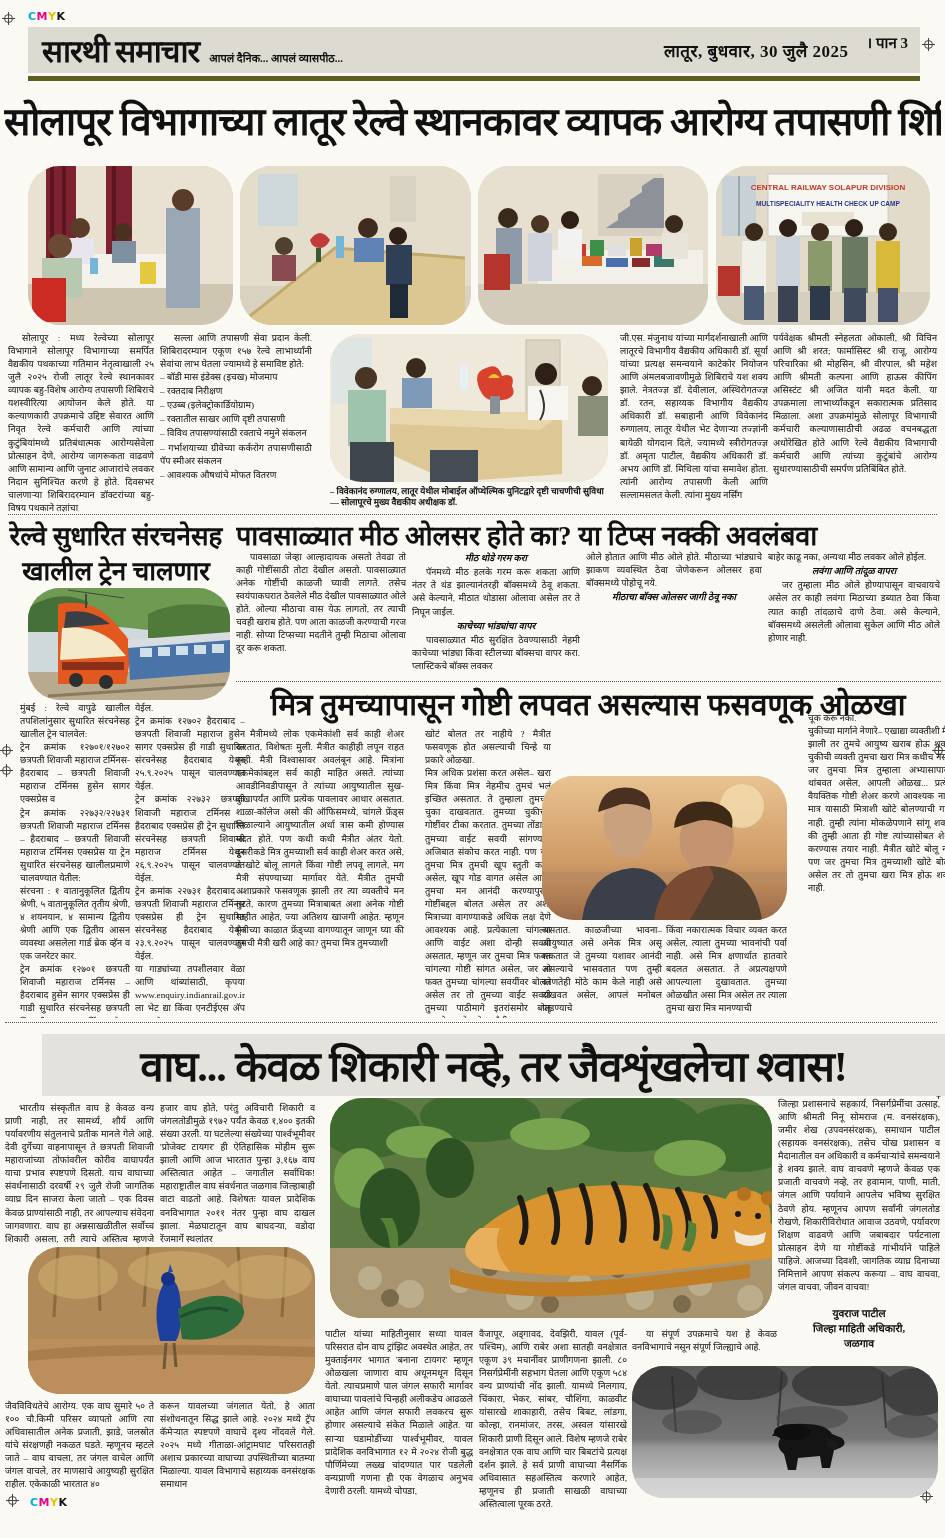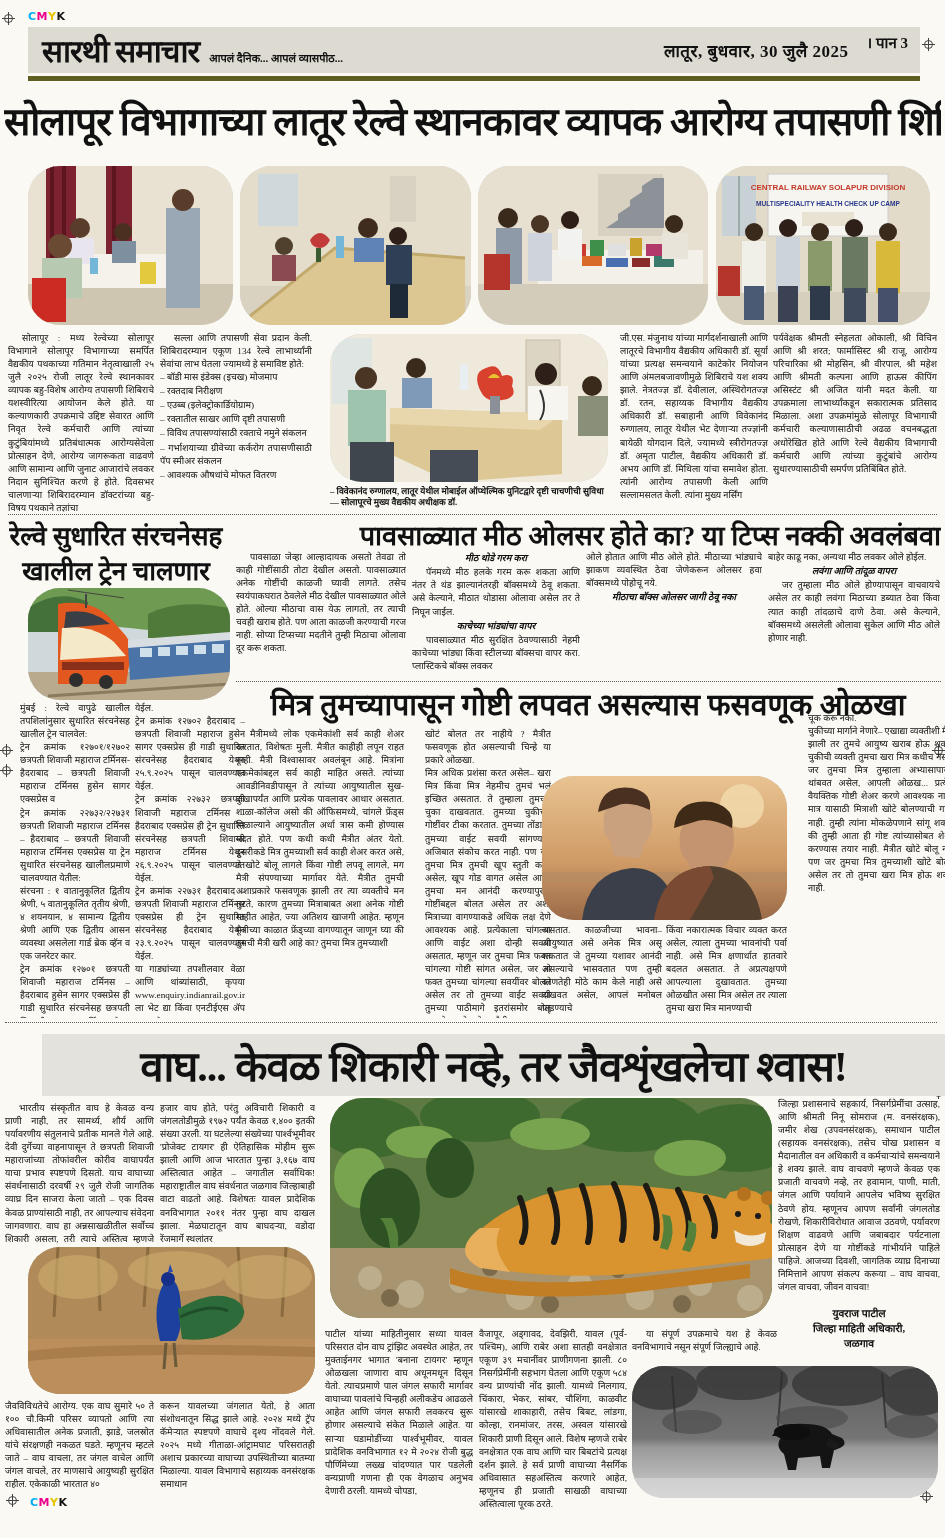--- a/index.html
+++ b/index.html
@@ -17,21 +17,21 @@
             display:flex;align-items:center;}
   .mast-title{font-size:31px;font-weight:900;margin-left:14px;letter-spacing:-1px;white-space:nowrap;}
   .mast-tag{font-size:11px;font-weight:700;margin-left:10px;margin-top:14px;white-space:nowrap;}
   .mast-date{font-size:17px;font-weight:900;margin-left:auto;white-space:nowrap;letter-spacing:.5px;}
   .mast-page{font-size:15px;font-weight:900;margin:0 12px 16px 18px;white-space:nowrap;}
   .mastrule{left:28px;top:76px;width:892px;height:5px;background:#5e5e20;}
   
   .h1{left:4px;top:88px;width:937px;height:68px;font-size:39px;font-weight:900;
       text-align:center;white-space:nowrap;overflow:hidden;letter-spacing:-1px;line-height:68px;}
   .h-train{left:0;top:519px;width:232px;font-size:26px;font-weight:900;text-align:center;line-height:1.35;}
-  .h-salt{left:236px;top:516px;width:705px;font-size:27px;font-weight:900;text-align:right;
+  .h-salt{left:236px;top:516px;width:705px;font-size:27px;font-weight:900;text-align:left;
           white-space:nowrap;overflow:hidden;}
   .h-friend{left:240px;top:683px;width:696px;font-size:30px;font-weight:900;text-align:center;
             white-space:nowrap;overflow:hidden;}
   .tigerband{left:42px;top:1034px;width:903px;height:62px;background:#e3e2dc;}
   .h-tiger{left:42px;top:1036px;width:903px;font-size:42px;font-weight:900;text-align:center;
            white-space:nowrap;overflow:hidden;letter-spacing:-1px;}
   
   .col{position:absolute;font-size:9.2px;line-height:1.42;text-align:justify;overflow:hidden;
        text-justify:inter-word;}
   .prewrap{white-space:pre-line;margin-left:15px;}
@@ -218,21 +218,21 @@
         <circle cx="172" cy="66" r="9" fill="#3a2a1c"></circle>
           <rect x="160" y="75" width="24" height="52" fill="#d8b93a"></rect>
           <rect x="162" y="122" width="20" height="34" fill="#46506a"></rect>
       </g>
       <rect x="2" y="100" width="22" height="30" fill="#b5352c"></rect>
     </svg>
   </div>
 
   <div class="col indent" style="left:8px;top:332px;width:146px;height:180px">सोलापूर : मध्य रेल्वेच्या सोलापूर विभागाने सोलापूर विभागाच्या समर्पित वैद्यकीय पथकाच्या गतिमान नेतृत्वाखाली २५ जुलै २०२५ रोजी लातूर रेल्वे स्थानकावर व्यापक बहु-विशेष आरोग्य तपासणी शिबिराचे यशस्वीरित्या आयोजन केले होते. या कल्याणकारी उपक्रमाचे उद्दिष्ट सेवारत आणि निवृत रेल्वे कर्मचारी आणि त्यांच्या कुटुंबियांमध्ये प्रतिबंधात्मक आरोग्यसेवेला प्रोत्साहन देणे, आरोग्य जागरूकता वाढवणे आणि सामान्य आणि जुनाट आजारांचे लवकर निदान सुनिश्चित करणे हे होते. दिवसभर चालणाऱ्या शिबिरादरम्यान डॉक्टरांच्या बहु-विषय पथकाने तज्ञांचा</div>
   <div class="col" style="left:160px;top:332px;width:152px;height:180px">
-    <div class="indent">सल्ला आणि तपासणी सेवा प्रदान केली. शिबिरादरम्यान एकूण 134 रेल्वे लाभार्थ्यांनी सेवांचा लाभ घेतला ज्यामध्ये हे समाविष्ट होते:</div>
+    <div class="indent">सल्ला आणि तपासणी सेवा प्रदान केली. शिबिरादरम्यान एकूण १५७ रेल्वे लाभार्थ्यांनी सेवांचा लाभ घेतला ज्यामध्ये हे समाविष्ट होते:</div>
     <div class="bullet">– बॉडी मास इंडेक्स (इचख) मोजमाप</div>
     <div class="bullet">– रक्तदाब निरीक्षण</div>
     <div class="bullet">– एउब्ब (इलेक्ट्रोकार्डियोग्राम)</div>
     <div class="bullet">– रक्तातील साखर आणि दृष्टी तपासणी</div>
     <div class="bullet">– विविध तपासण्यांसाठी रक्ताचे नमुने संकलन</div>
     <div class="bullet">– गर्भाशयाच्या ग्रीवेच्या कर्करोग तपासणीसाठी पॅप स्मीअर संकलन</div>
     <div class="bullet">– आवश्यक औषधांचे मोफत वितरण</div>
   </div>
   <div class="photo" style="left:330px;top:334px;width:278px;height:148px">
     <svg viewBox="0 0 278 148" preserveAspectRatio="none">

